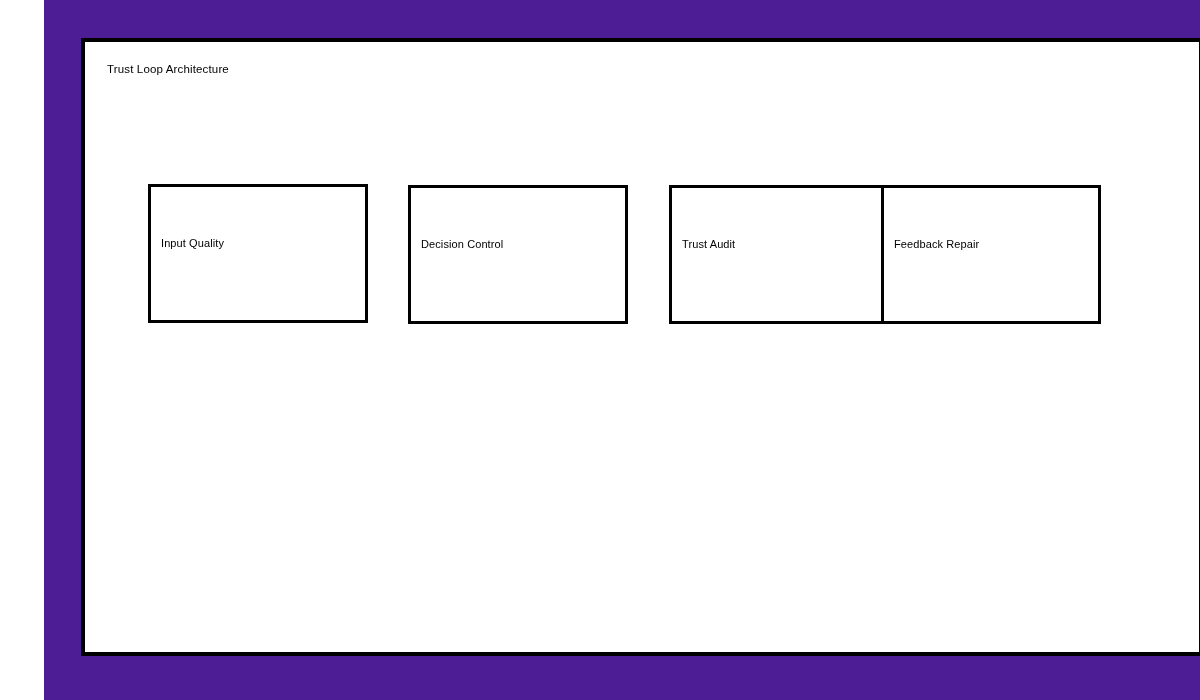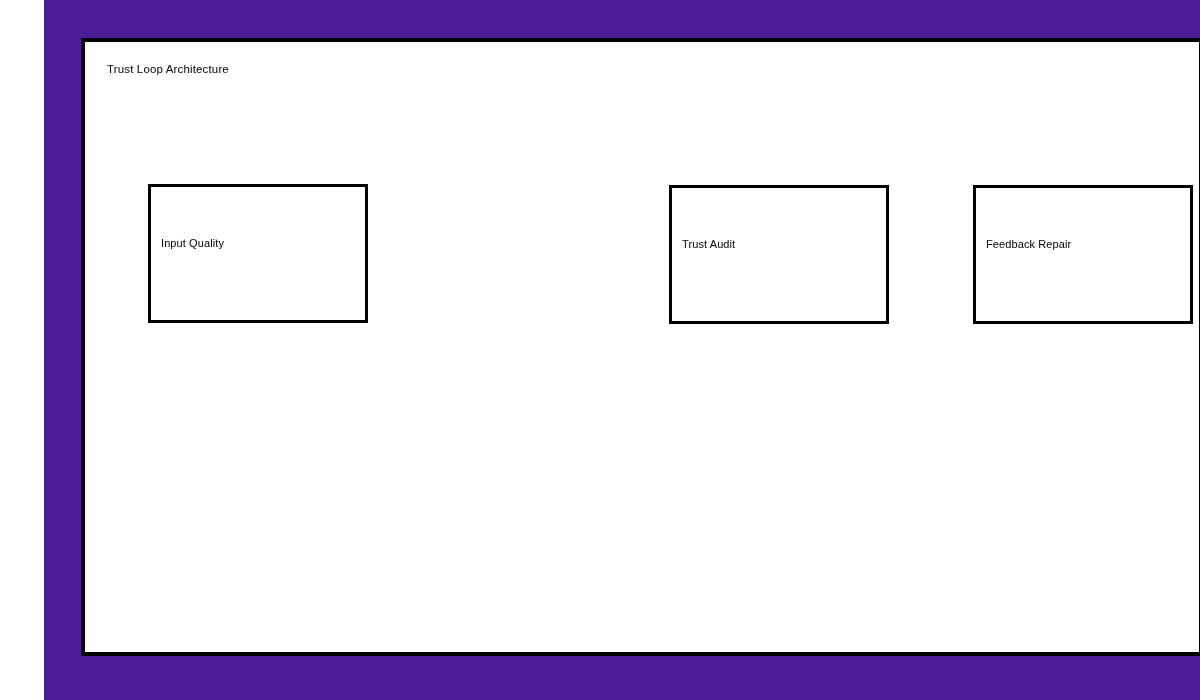--- a/index.html
+++ b/index.html
@@ -65,21 +65,21 @@
     width: 220px;
     height: 139px;
     border: 3px solid #000000;
     box-sizing: border-box;
     background: #ffffff;
   }
 
   .node-box.n0 { left: 63px; }
   .node-box.n1 { left: 323px; top: 143px; }
   .node-box.n2 { left: 584px; top: 143px; }
-  .node-box.n3 { left: 888px; top: 143px; }
+  .node-box.n3 { left: 796px; top: 143px; }
 
   .node-label {
     position: absolute;
     left: 10px;
     top: 50px;
     font-size: 11px;
     line-height: 13px;
     letter-spacing: 0.1px;
     color: #000000;
     white-space: nowrap;
@@ -93,20 +93,23 @@
   <div id="diagram-frame">
 
     <div id="diagram-title">Trust Loop Architecture</div>
 
     <div id="node-row">
 
       <div class="node-box n0">
         <span class="node-label">Input Quality</span>
       </div>
 
+      <div class="node-box n1">
+        <span class="node-label">Decision Control</span>
+      </div>
 
       <div class="node-box n2">
         <span class="node-label">Trust Audit</span>
       </div>
 
       <div class="node-box n3">
         <span class="node-label">Feedback Repair</span>
       </div>
 
     </div>

